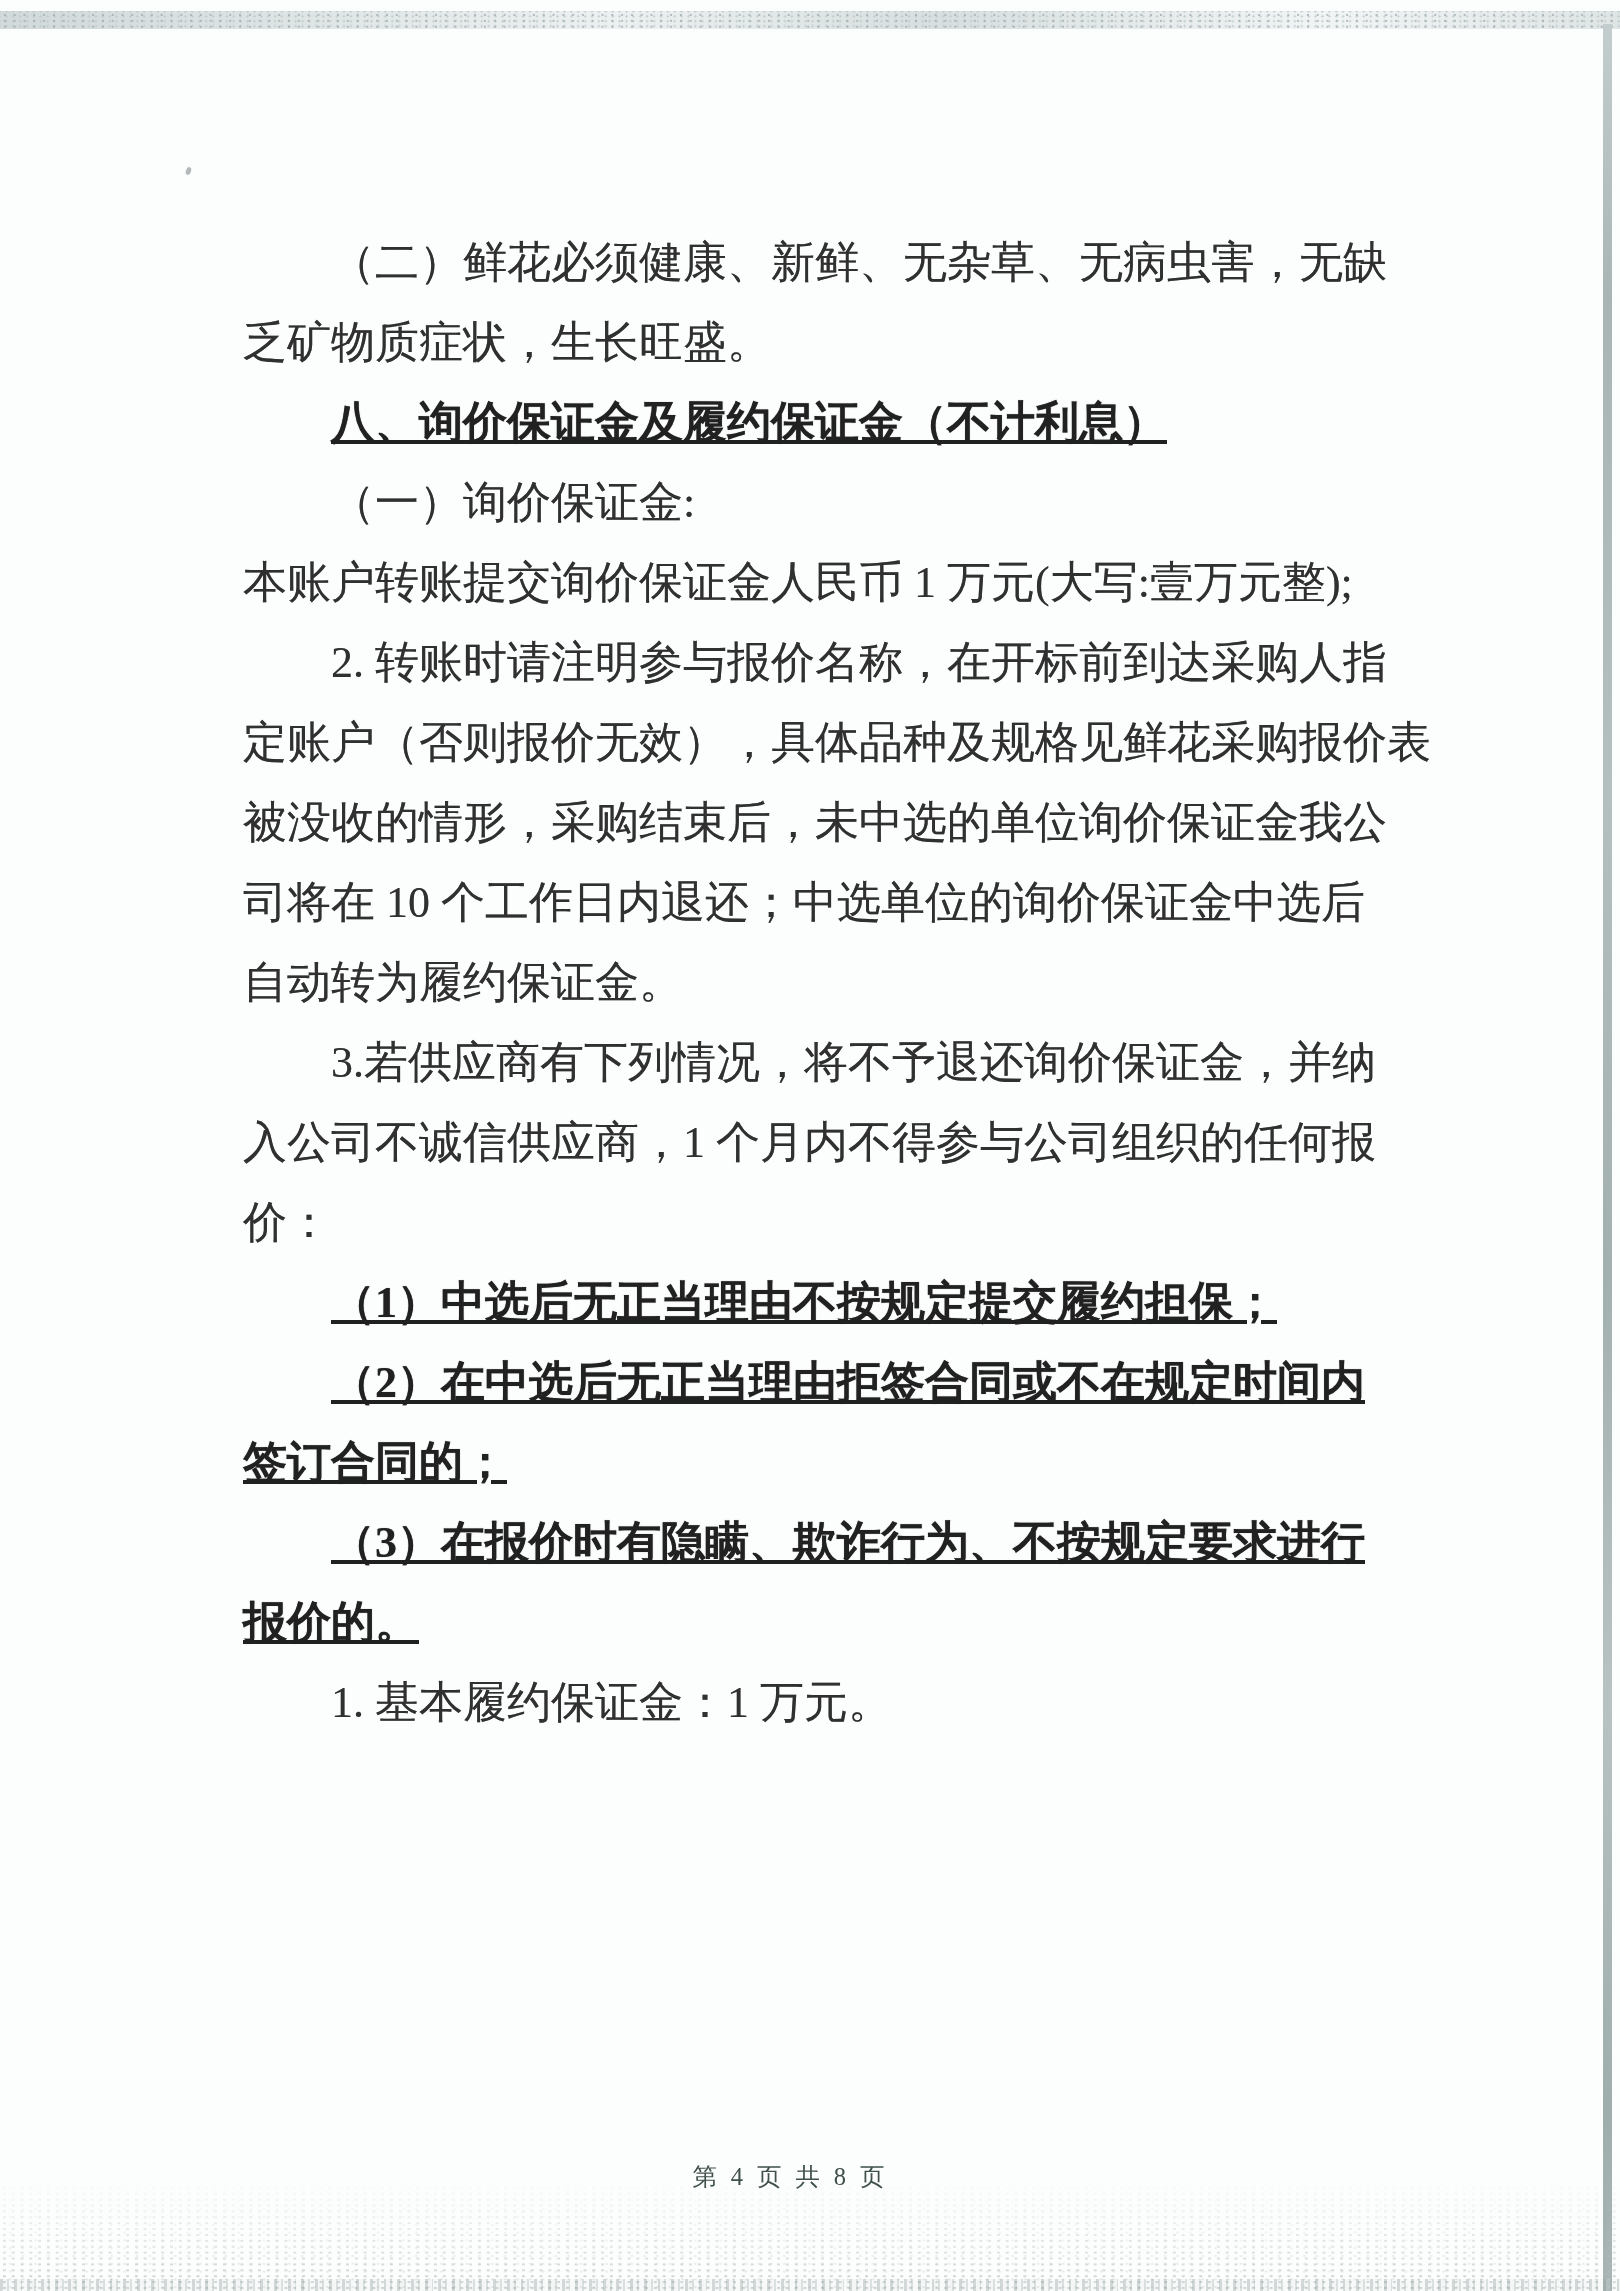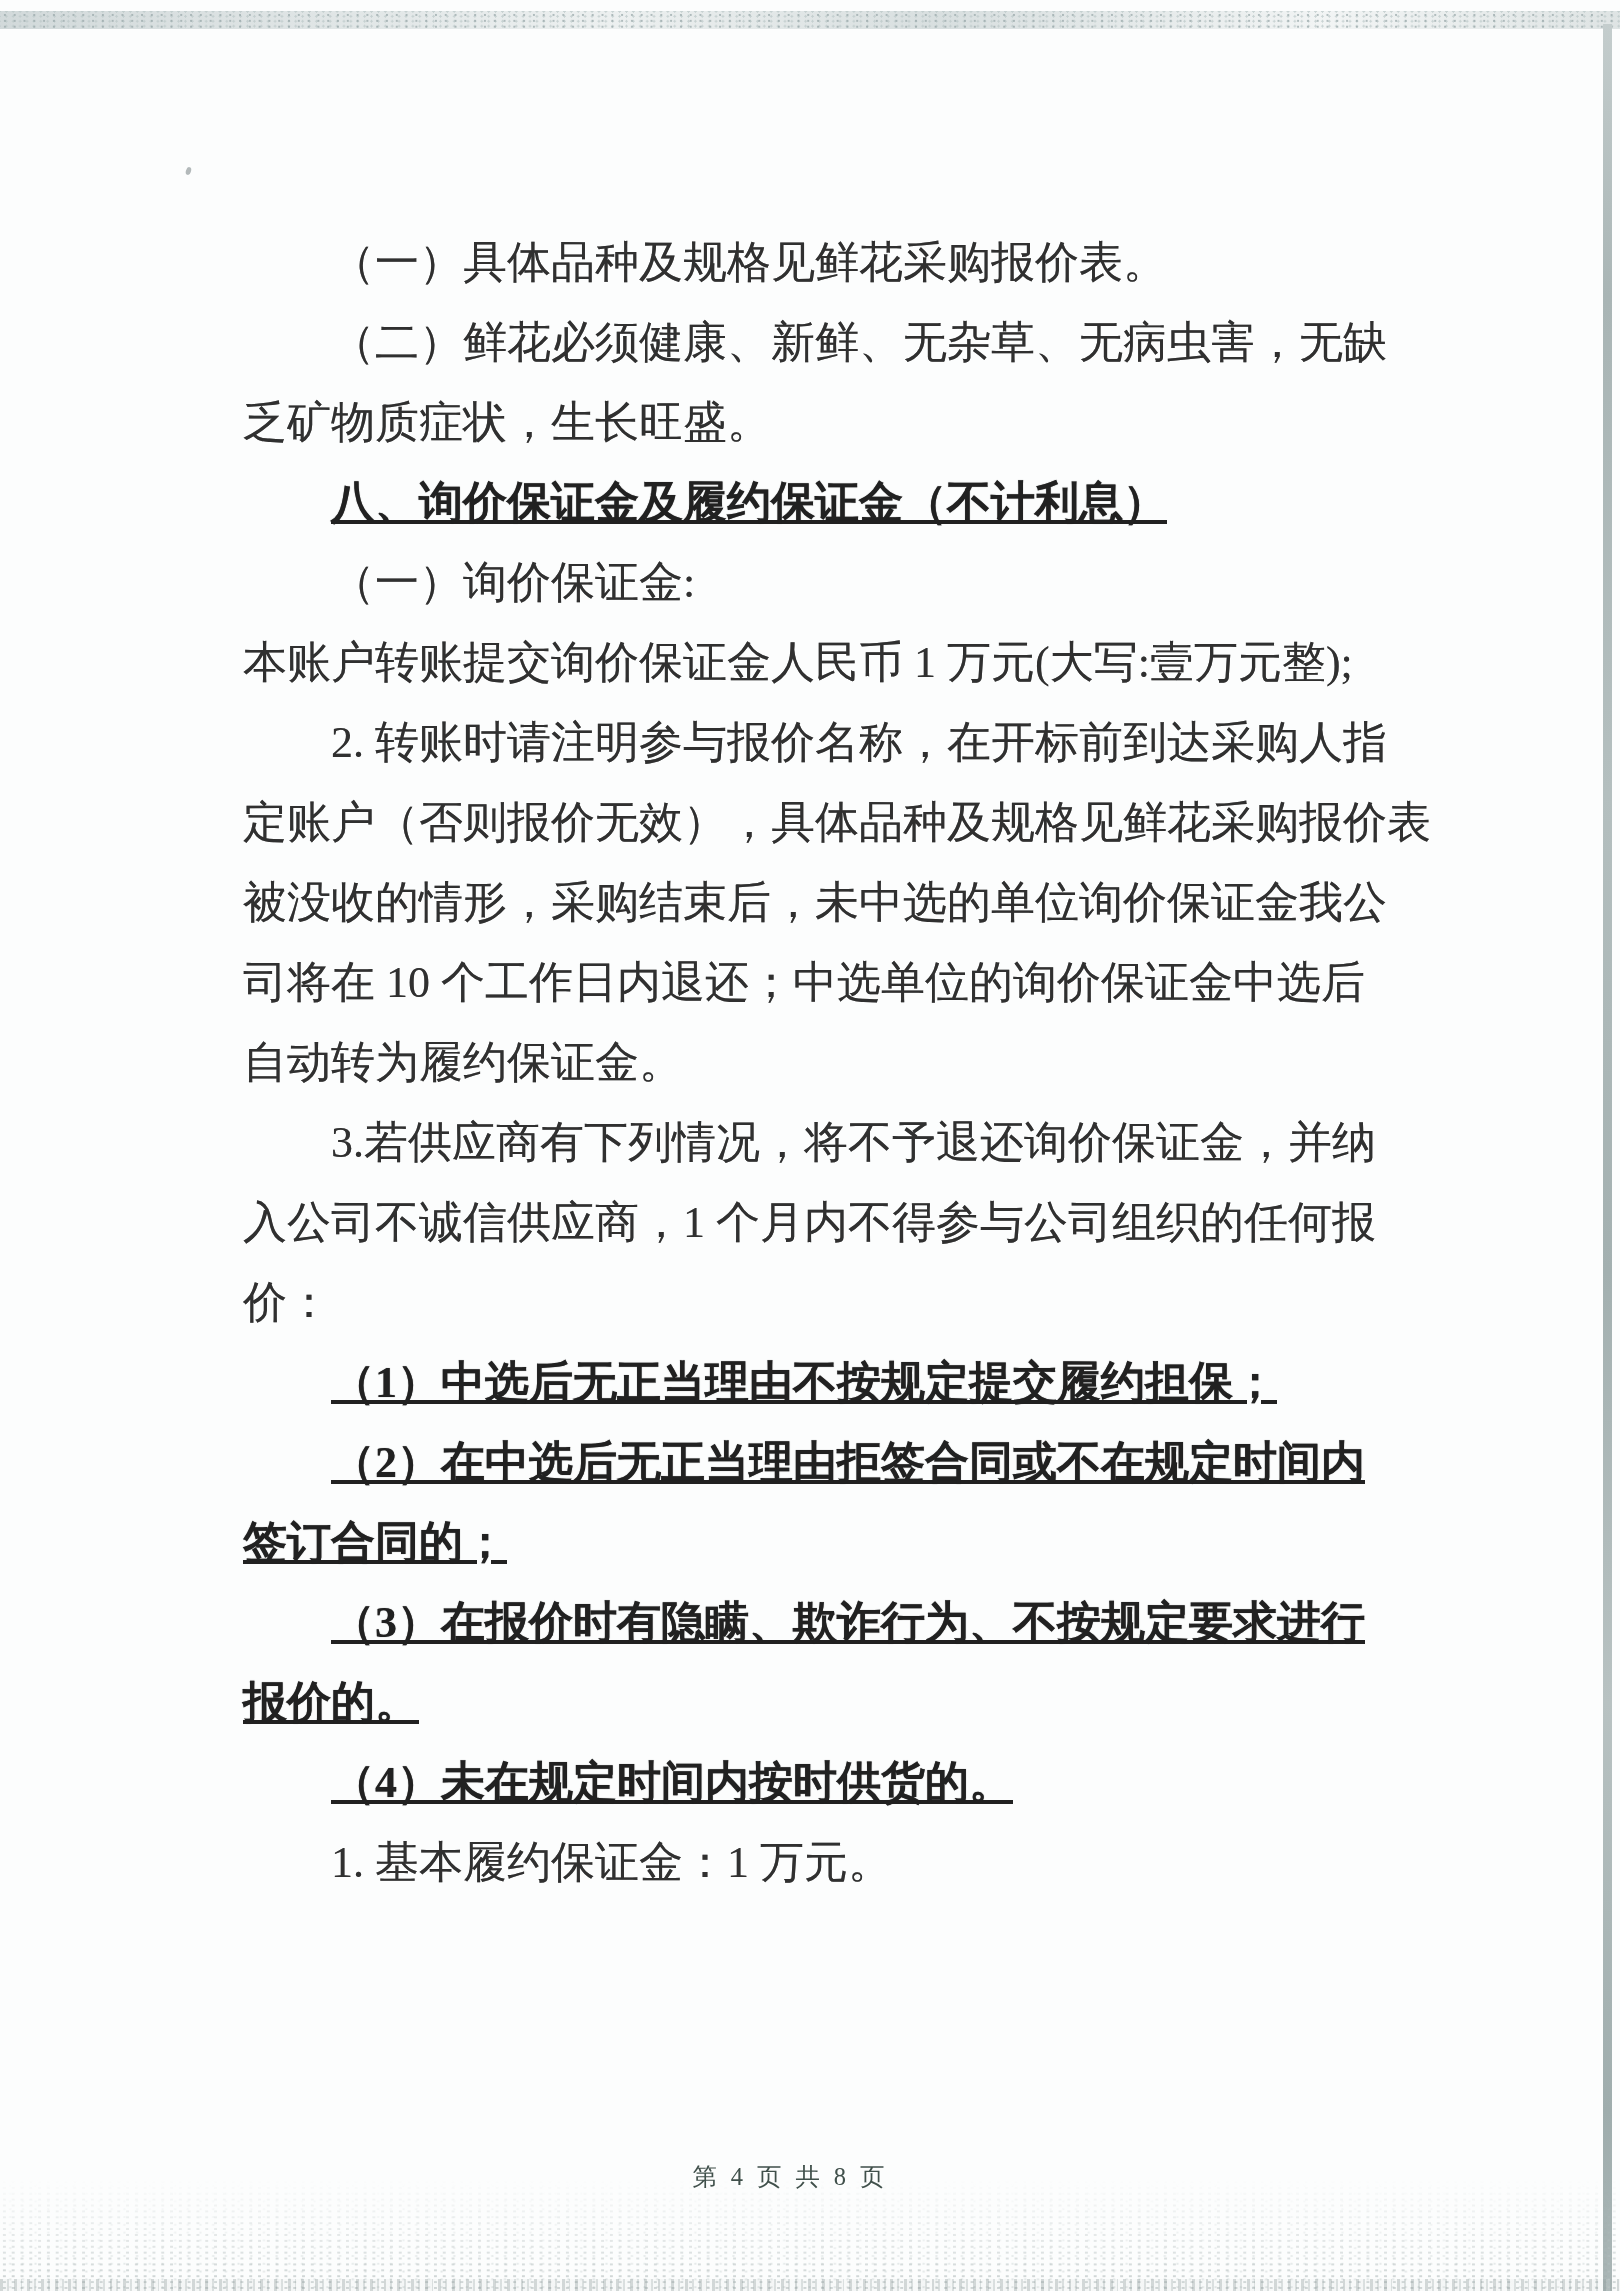--- a/index.html
+++ b/index.html
@@ -89,40 +89,38 @@
 </head>
 <body>
 
 <div class="page">
 
   <div class="noise-top"></div>
   <div class="edge-right"></div>
   <div class="ink-speck"></div>
 
   <div class="doc-body">
-      <div class="line indent">（一）具体品种及规格见鲜花采购报价表。</div>
       <div class="line indent">（二）鲜花必须健康、新鲜、无杂草、无病虫害，无缺</div>
       <div class="line">乏矿物质症状，生长旺盛。</div>
       <div class="line indent bold">八、询价保证金及履约保证金（不计利息）</div>
       <div class="line indent">（一）询价保证金:</div>
       <div class="line">本账户转账提交询价保证金人民币 1 万元(大写:壹万元整);</div>
       <div class="line indent">2. 转账时请注明参与报价名称，在开标前到达采购人指</div>
       <div class="line">定账户（否则报价无效），具体品种及规格见鲜花采购报价表</div>
       <div class="line">被没收的情形，采购结束后，未中选的单位询价保证金我公</div>
       <div class="line">司将在 10 个工作日内退还；中选单位的询价保证金中选后</div>
       <div class="line">自动转为履约保证金。</div>
       <div class="line indent">3.若供应商有下列情况，将不予退还询价保证金，并纳</div>
       <div class="line">入公司不诚信供应商，1 个月内不得参与公司组织的任何报</div>
       <div class="line">价：</div>
       <div class="line indent bold">（1）中选后无正当理由不按规定提交履约担保；</div>
       <div class="line indent bold">（2）在中选后无正当理由拒签合同或不在规定时间内</div>
       <div class="line bold">签订合同的；</div>
       <div class="line indent bold">（3）在报价时有隐瞒、欺诈行为、不按规定要求进行</div>
       <div class="line bold">报价的。</div>
-      <div class="line indent bold">（4）未在规定时间内按时供货的。</div>
       <div class="line indent">1. 基本履约保证金：1 万元。</div>
     </div>
 
   <div class="footer">第 4 页 共 8 页</div>
 
   <div class="noise-bottom"></div>
   <div class="noise-bottom-edge"></div>
 
 </div>
 

